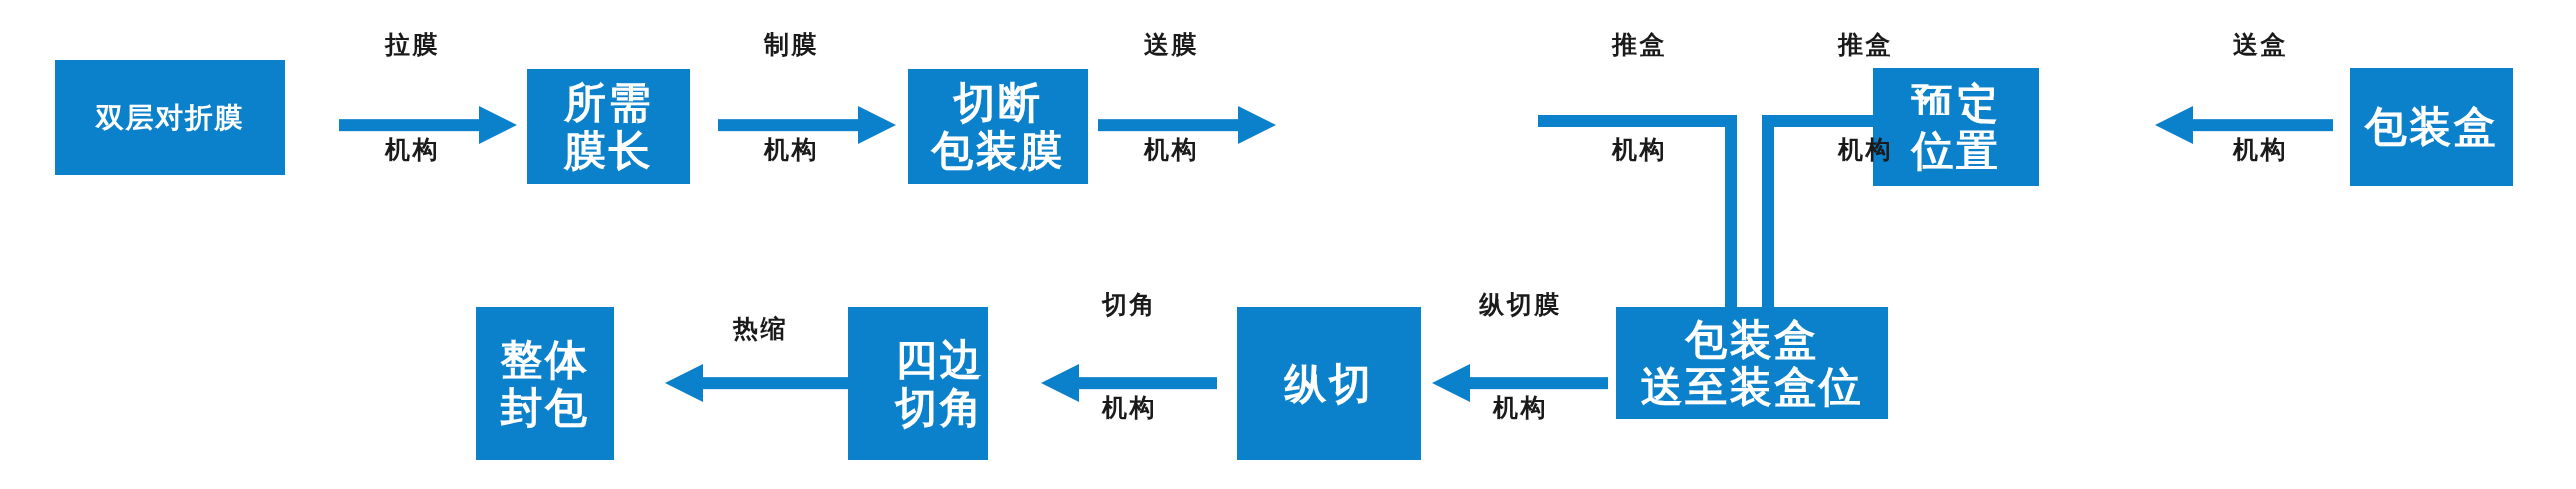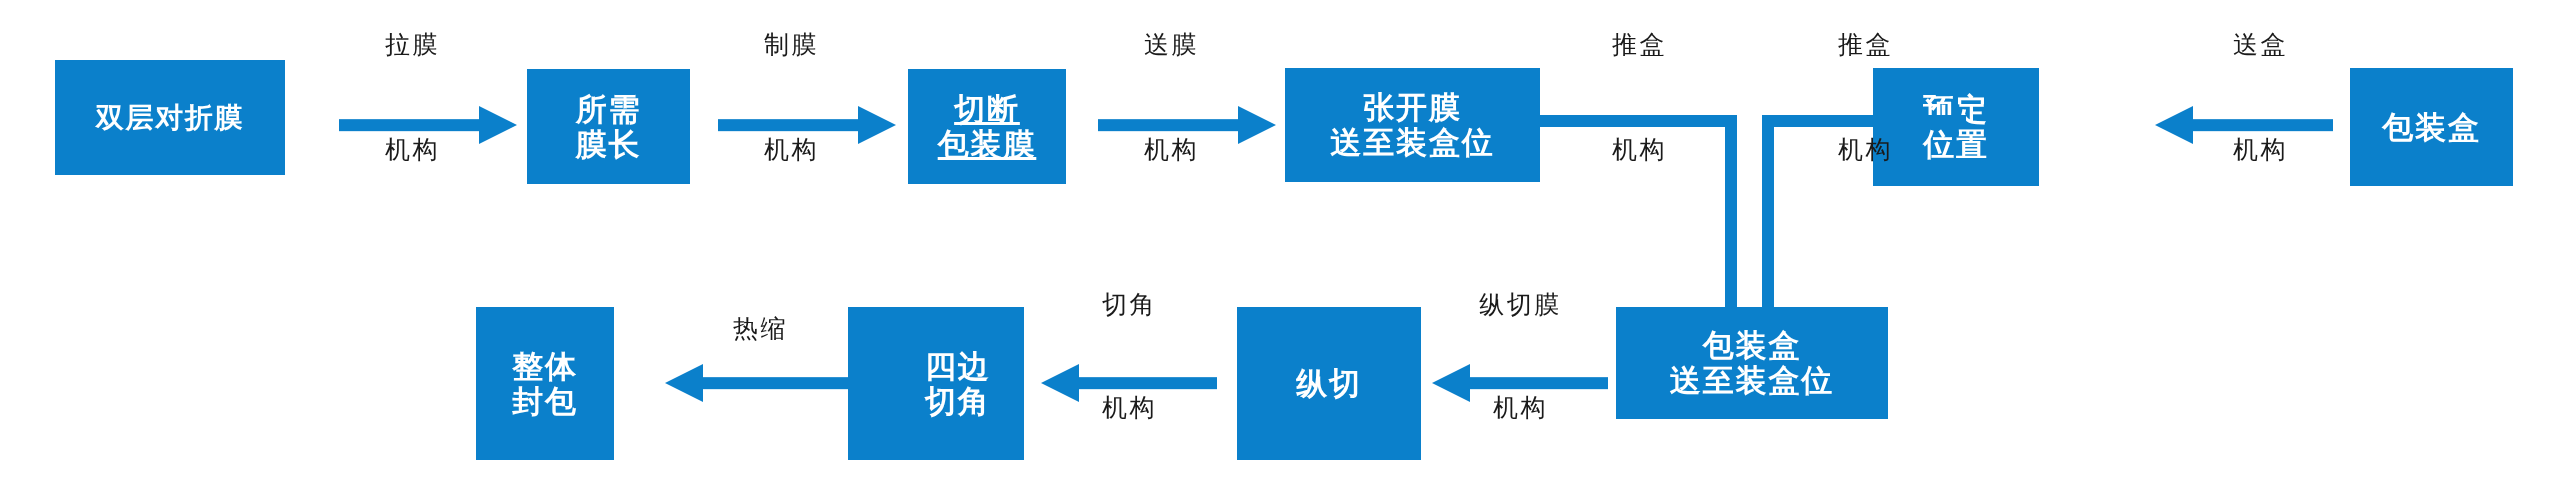--- a/index.html
+++ b/index.html
@@ -22,21 +22,21 @@
     background: #0B80CB;
     color: #ffffff;
     display: flex;
     flex-direction: column;
     align-items: center;
     justify-content: center;
     font-weight: 700;
     line-height: 1.12;
     letter-spacing: 0.06em;
     text-align: center;
-    font-size: 31px;
+    font-size: 42px;
     box-sizing: border-box;
     padding: 2.9px 4.4px;
   }
   .node .ln { display: block; white-space: nowrap; }
 
   
   .arrow { position: absolute; }
   .arrow .shaft {
     position: absolute;
     background: #0B80CB;
@@ -62,21 +62,21 @@
     border-top: 19px solid transparent;
     border-bottom: 19px solid transparent;
     border-right: 38px solid #0B80CB;
     transform: translateY(-50%);
   }
   .arrow.left .shaft { right: 0; left: 32px; }
 
   .alabel {
     position: absolute;
     color: #1a1a1a;
-    font-weight: 400;
+    font-weight: 700;
     font-size: 25px;
     letter-spacing: 0.10em;
     white-space: nowrap;
     text-align: center;
     line-height: 1.0;
   }
   .alabel.top { }
   .alabel.bot { }
 
   .conn {
@@ -91,49 +91,45 @@
 
   <div class="node" style="left:55px; top:60px; width:230px; height:115px; font-size:28px;">
     <span class="ln">双层对折膜</span>
   </div>
 
   <div class="node" style="left:527px; top:69px; width:163px; height:115px;">
     <span class="ln">所需</span>
     <span class="ln">膜长</span>
   </div>
 
-  <div class="node" style="left:908px; top:69px; width:158px; height:115px;text-decoration:underline;">
+  <div class="node" style="left:908px; top:69px; width:180px; height:115px;">
     <span class="ln">切断</span>
     <span class="ln">包装膜</span>
   </div>
 
-  <div class="node" style="left:1285px; top:68px; width:255px; height:114px;">
-    <span class="ln">张开膜</span>
-    <span class="ln">送至装盒位</span>
-  </div>
 
   <div class="node" style="left:1873px; top:68px; width:166px; height:118px;">
     <span class="ln">预定</span>
     <span class="ln">位置</span>
   </div>
 
   <div class="node" style="left:2350px; top:68px; width:163px; height:118px;">
     <span class="ln">包装盒</span>
   </div>
 
   <div class="node" style="left:1616px; top:307px; width:272px; height:112px;">
     <span class="ln">包装盒</span>
     <span class="ln">送至装盒位</span>
   </div>
 
   <div class="node" style="left:1237px; top:307px; width:184px; height:153px;">
     <span class="ln">纵切</span>
   </div>
 
-  <div class="node" style="left:848px; top:307px; width:176px; height:153px;padding-left:48px;">
+  <div class="node" style="left:848px; top:307px; width:140px; height:153px;padding-left:48px;">
     <span class="ln">四边</span>
     <span class="ln">切角</span>
   </div>
 
   <div class="node" style="left:476px; top:307px; width:138px; height:153px;">
     <span class="ln">整体</span>
     <span class="ln">封包</span>
   </div>
 
   <div class="arrow right" style="left:339px; top:103px; width:178px; height:44px;">

